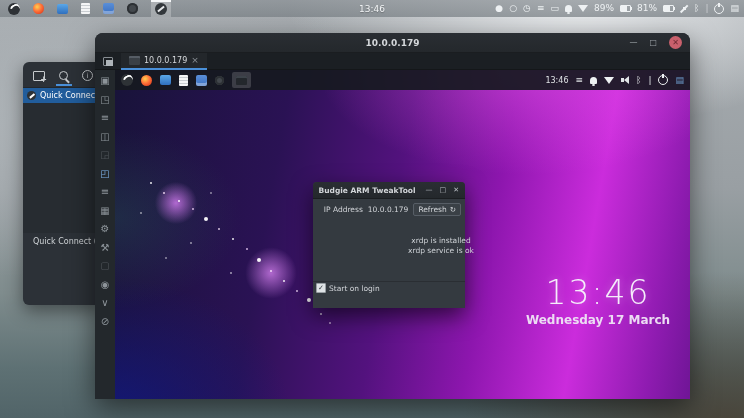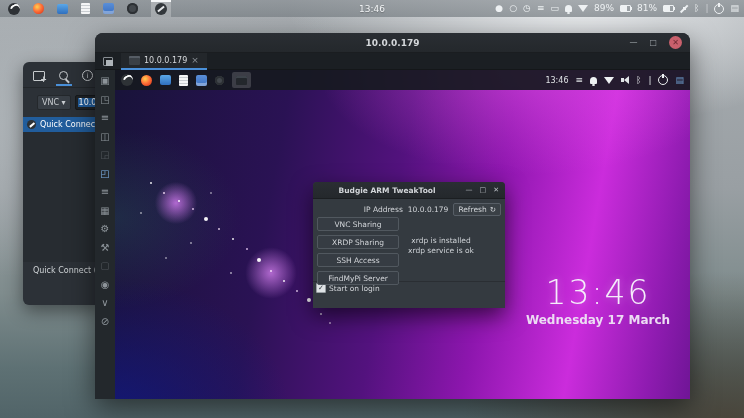--- a/index.html
+++ b/index.html
@@ -137,21 +137,21 @@
   .rp-right{margin-left:auto;display:flex;align-items:center;gap:7px;padding-right:6px;height:100%}
   .rp-tile{display:flex;align-items:center;justify-content:center;height:16px;padding:0 4px;
     background:rgba(255,255,255,.16);border-radius:2px}
   .rp-g{font-size:9px;color:#dfe2e5;line-height:1}
 
   .r-clock{position:absolute;left:408px;top:206px;width:150px;text-align:center;z-index:4;color:#f5ecfa}
   .r-time{font-size:33px;font-weight:200;letter-spacing:2px;line-height:1.05;text-shadow:0 0 8px rgba(255,255,255,.35)}
   .r-date{font-size:12px;font-weight:700;color:#ecdcf3;margin-top:2px}
 
   
-  .tweak{position:absolute;left:198px;top:112px;width:192px;height:126px;z-index:10;
+  .tweak{position:absolute;left:198px;top:112px;width:152px;height:126px;z-index:10;
     background:#343a40;border-radius:4px 4px 0 0;box-shadow:0 8px 22px rgba(0,0,0,.6);
     font-size:7.5px;color:#d2d5d9}
   .tw-titlebar{height:16px;background:linear-gradient(#2a2e33,#24282c);border-radius:4px 4px 0 0;
     display:flex;align-items:center;position:relative;border-bottom:1px solid #1b1e21}
   .tw-title{position:absolute;left:0;right:44px;text-align:center;font-weight:bold;font-size:7.5px;color:#d3d6d9}
   .tw-btns{margin-left:auto;display:flex;align-items:center;gap:7px;padding-right:6px;z-index:1;color:#b9bec3;font-size:7px}
   .tw-tabs{height:16px;background:#2d3237;display:flex;align-items:stretch;justify-content:space-around;
     border-bottom:1px solid #202428}
   .tw-tab{display:flex;align-items:center;padding:0 4px;color:#6f7880;border-bottom:2px solid transparent}
   .tw-tab.active{color:#e8eaec;border-bottom-color:#4a90d9}
@@ -213,24 +213,20 @@
           <span class="ic-addwin"></span>
         </span>
       <span class="rm-tool">
         <span class="ic-magnifier"></span>
         <span class="rm-underline"></span>
       </span>
       <span class="rm-tool">
           <span class="ic-infodot">i</span>
         </span>
     </div>
-    <div class="rm-filter">
-      <span class="rm-proto"><span>VNC</span> <span>▾</span></span>
-      <span class="rm-search"><span class="rm-sel">10.0</span></span>
-    </div>
     <div class="rm-row">
       <span class="rm-rowic"></span>
       <span>Quick Connect</span>
     </div>
     <div class="rm-body"></div>
     <div class="rm-status">Quick Connect (/</div>
   </div>
 
   <div class="viewer">
     <div class="v-titlebar">
@@ -318,26 +314,20 @@
           </div>
           <div class="tw-content">
             <div class="tw-iprow">
               <span>IP Address</span>
               <span>10.0.0.179</span>
               <span class="tw-refresh">
                 <span>Refresh</span>
                 <span>↻</span>
               </span>
             </div>
-            <div class="tw-btncol">
-              <span class="tw-btn">VNC Sharing</span>
-              <span class="tw-btn">XRDP Sharing</span>
-              <span class="tw-btn">SSH Access</span>
-              <span class="tw-btn">FindMyPi Server</span>
-            </div>
             <div class="tw-status1">
               <div>xrdp is installed</div>
               <div>xrdp service is ok</div>
             </div>
           </div>
           <div class="tw-footer">
             <span class="tw-check">✓</span>
             <span>Start on login</span>
           </div>
         </div>

